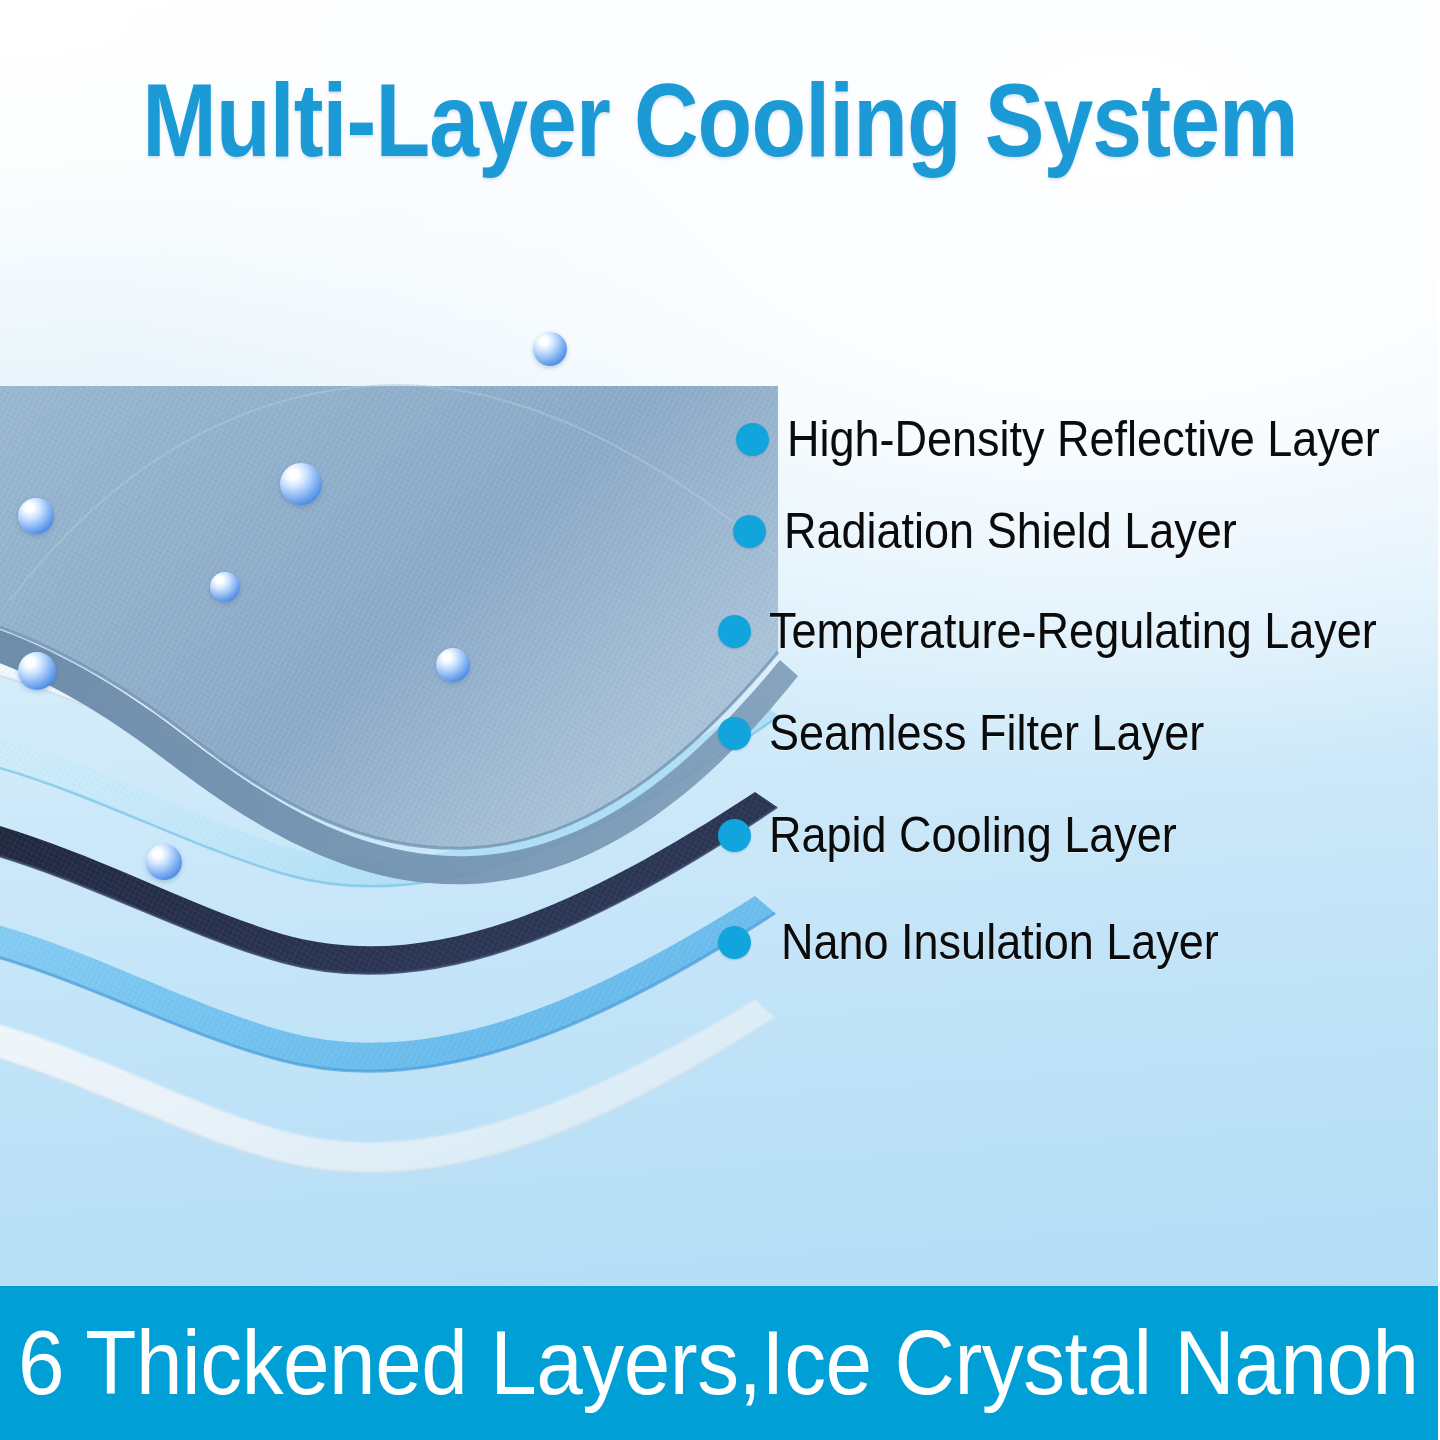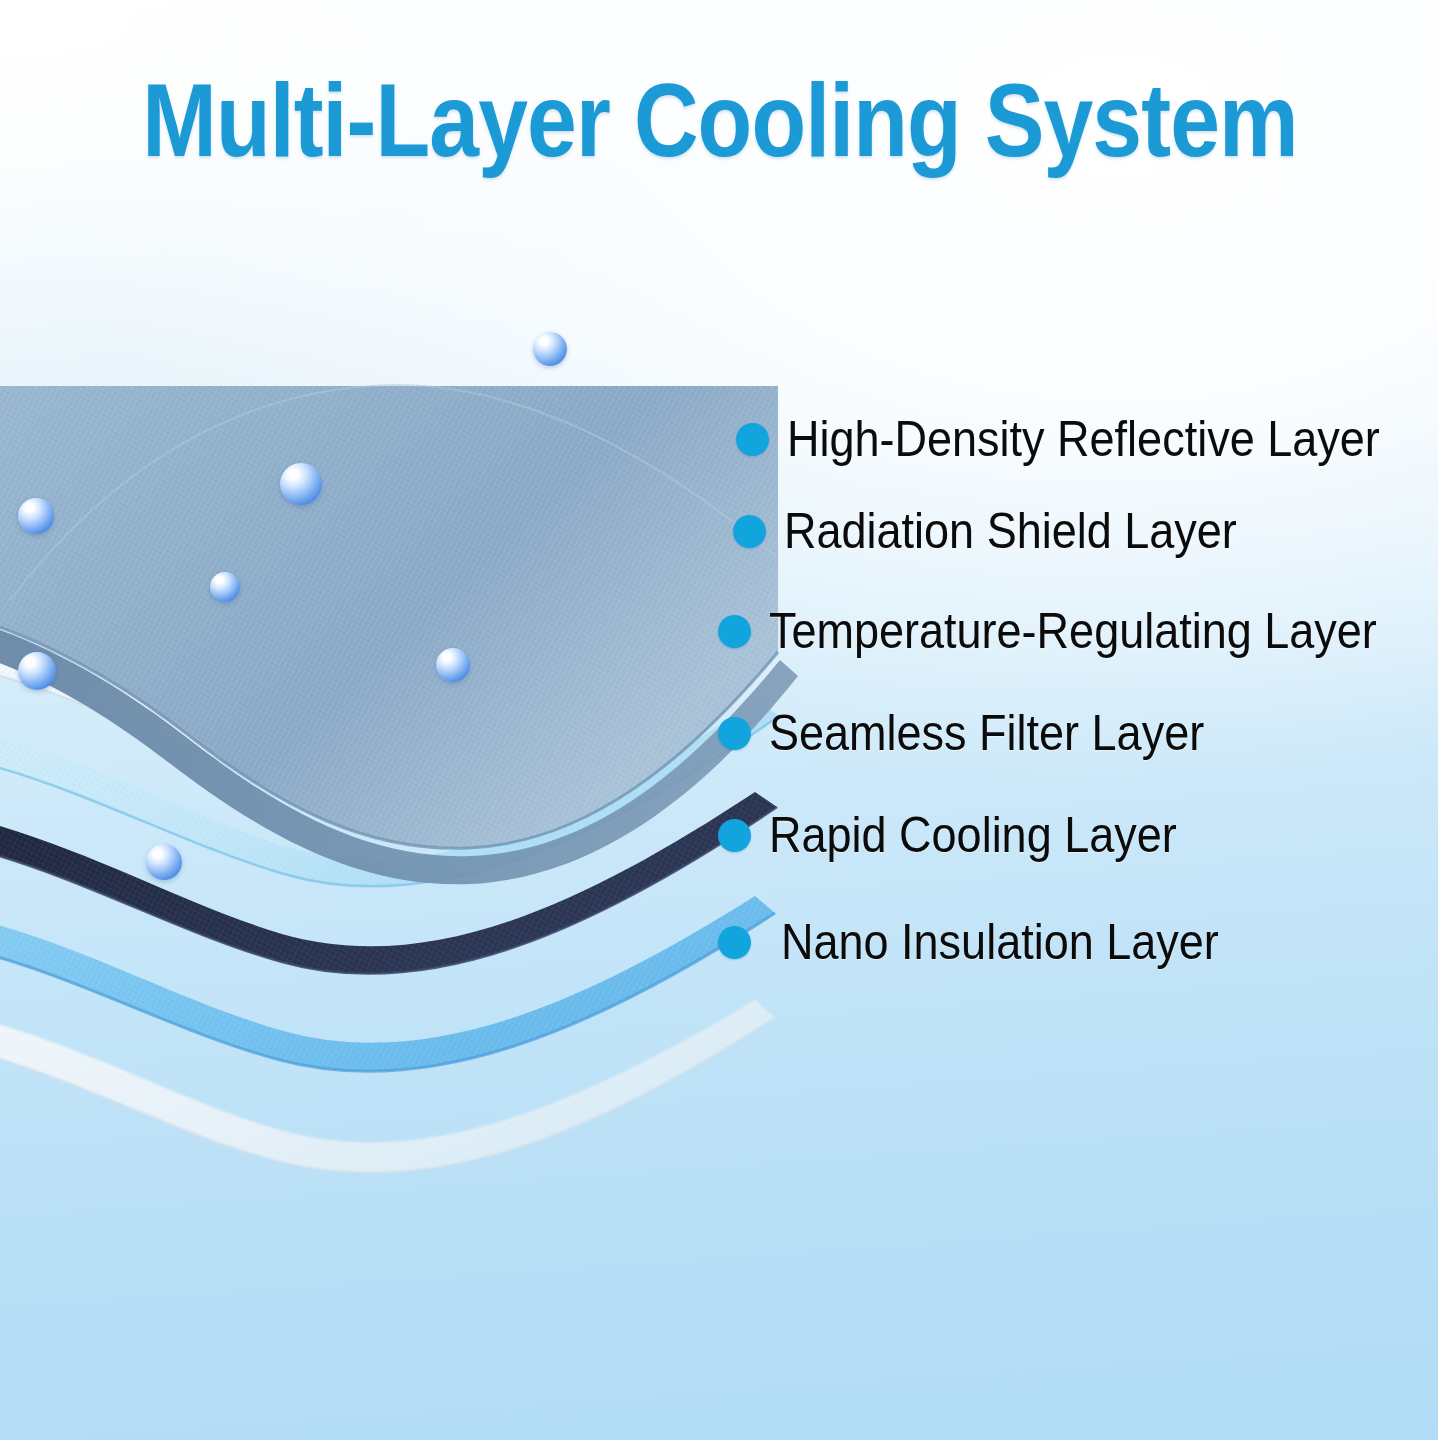--- a/index.html
+++ b/index.html
@@ -250,14 +250,17 @@
       <span class="lbl">Rapid Cooling Layer</span>
     </div>
 
     <div class="row" style="top:525px;left:0;gap:12px;">
       <span class="dot"></span>
       <span class="lbl">Nano Insulation Layer</span>
     </div>
 
   </div>
 
+  <div class="banner">
+    <div class="banner-text">6 Thickened Layers,Ice Crystal Nanoh</div>
+  </div>
 
 </div>
 
 </body></html>

